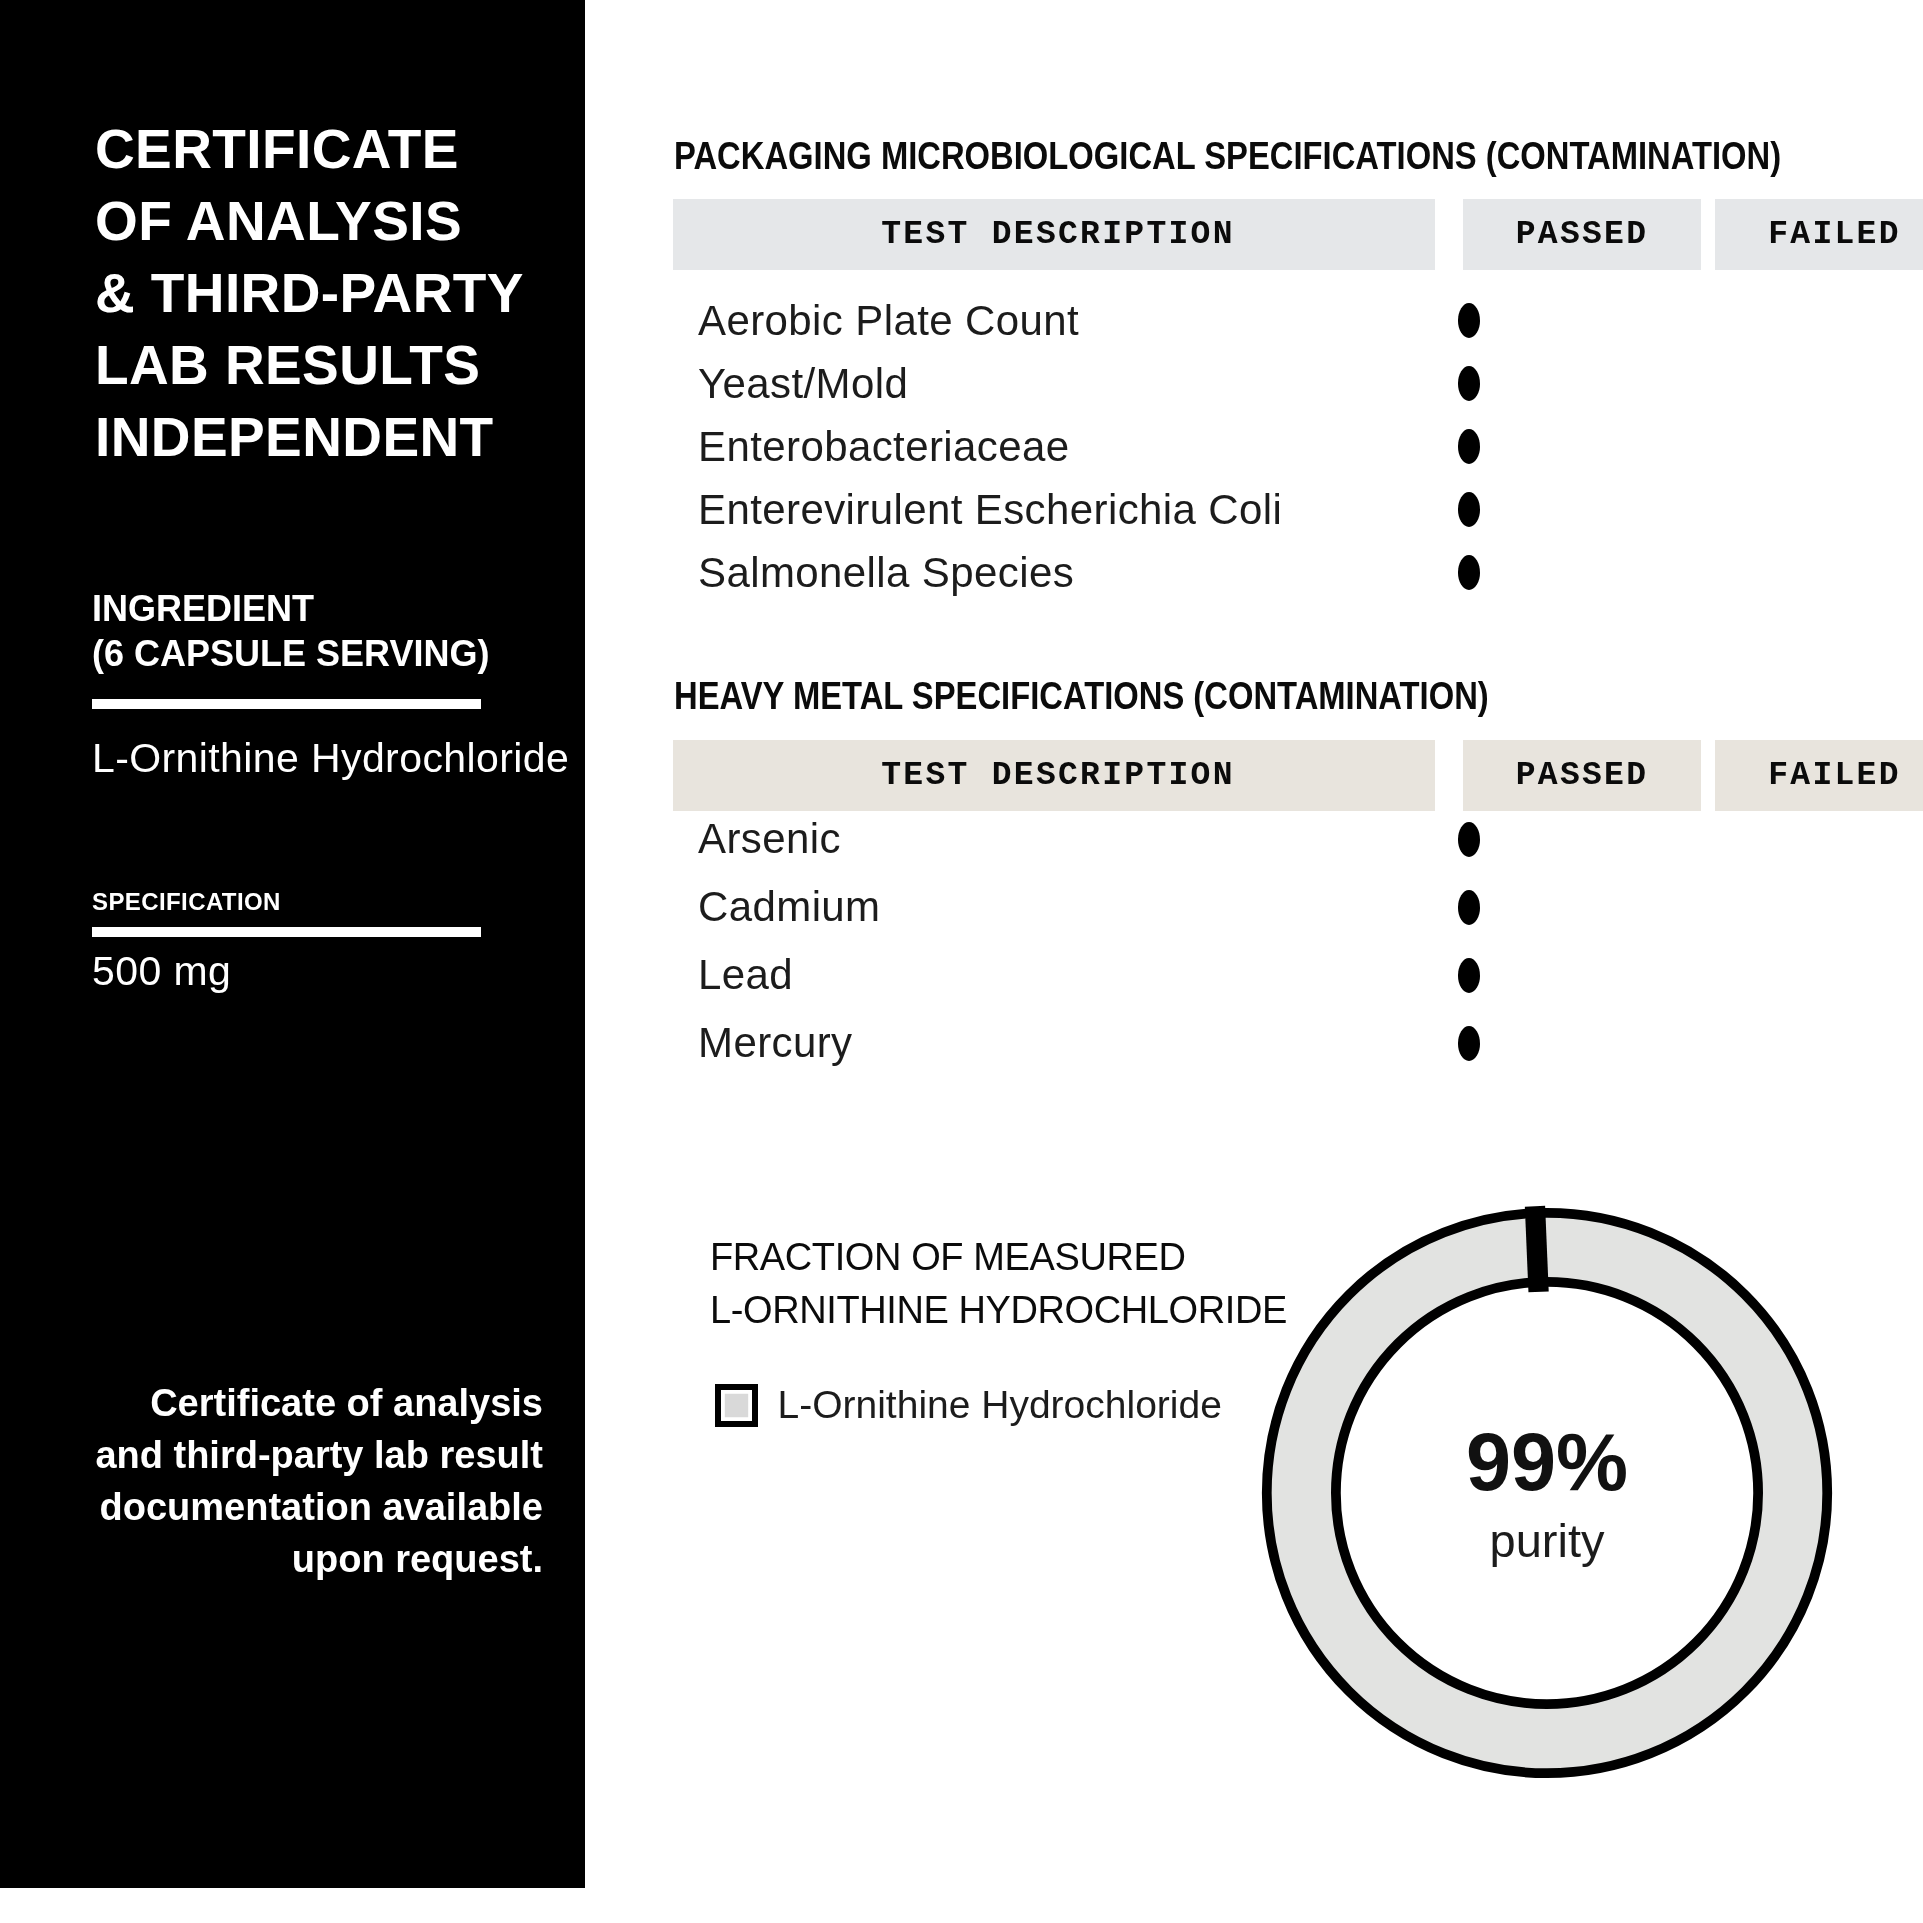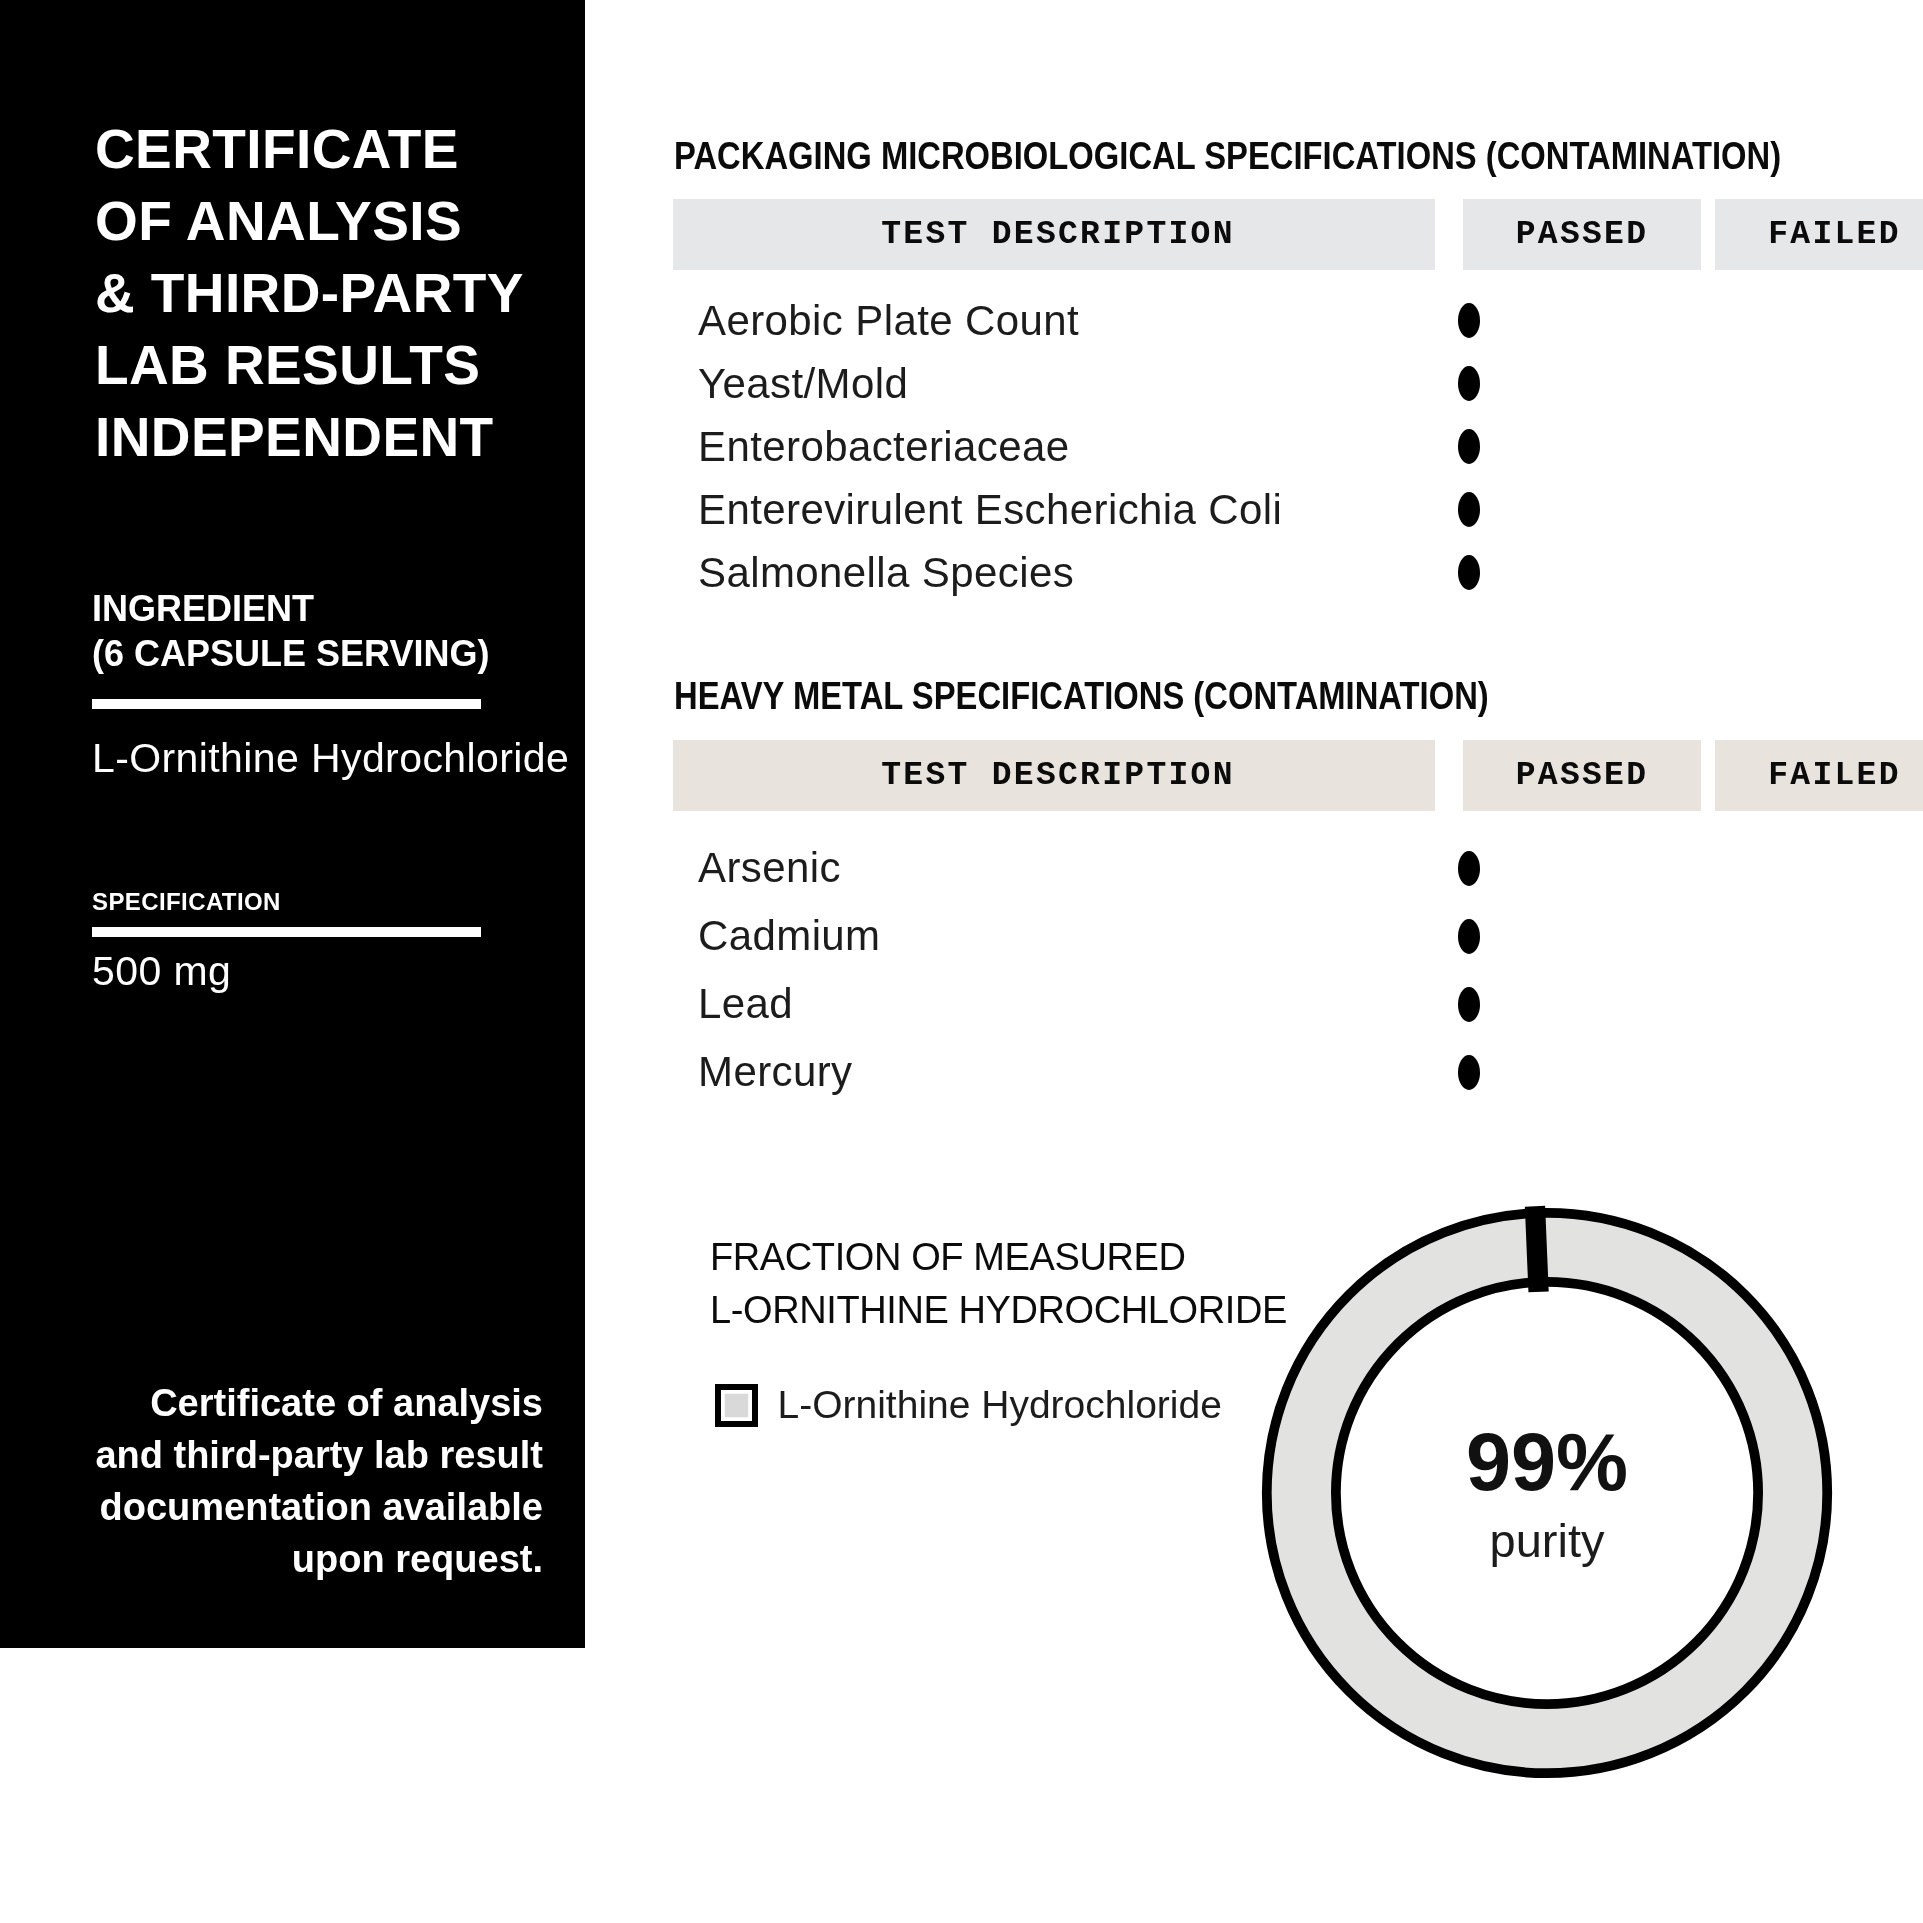--- a/index.html
+++ b/index.html
@@ -5,21 +5,21 @@
   html,body { margin:0; padding:0; }
   body {
     width:1924px; height:1924px; position:relative;
     background:#ffffff; overflow:hidden;
     font-family:"Liberation Sans","DejaVu Sans",sans-serif;
     color:#0b0b0b;
   }
   .abs { position:absolute; }
 
   
-  .sidebar { left:0; top:0; width:585px; height:1648px; background:#000; }
+  .sidebar { left:0; top:0; width:585px; height:1888px; background:#000; }
   .title-block { left:95px; top:113px; }
   .title-line { font-size:55px; font-weight:700; color:#fff; line-height:72px; letter-spacing:0.4px; }
 
   .side-h { color:#fff; font-weight:700; }
   .ingredient-head { left:92px; top:586px; font-size:36px; line-height:45px; }
   .divider-bar { left:92px; width:389px; height:9.8px; background:#fff; }
   .bar1 { top:699px; }
   .bar2 { top:927px; }
   .side-value { left:92px; color:#fff; font-size:41px; font-weight:300; letter-spacing:0.4px; }
   .ing-value { top:735px; }
@@ -42,21 +42,21 @@
   .c1 { width:754px;padding-left:8px; }
   .c2 { width:238px; margin-left:28px; }
   .c3 { width:240px; margin-left:13.5px; }
   .micro-head > div { background:#e5e7e9; }
   .heavy-head > div { background:#e8e4dd; }
   .thead-micro { left:673px; top:199px; }
   .thead-heavy { left:673px; top:740px; }
 
   .rows { left:673px; }
   .rows-micro { top:289px; }
-  .rows-heavy { top:834px; }
+  .rows-heavy { top:805px; }
   .trow { display:flex; align-items:center; height:63px; }
   .rows-heavy .trow { height:68px; }
   .cell-test {
     width:664px; box-sizing:border-box; padding-left:25px;
     font-size:42px; font-weight:300; color:#1c1c1c; letter-spacing:0.4px;
   }
   .cell-p { width:238px; margin-left:12.8px; display:flex; justify-content:center; }
   .cell-f { width:240px; margin-left:13.5px; display:flex; justify-content:center; }
   .dot { width:22px; height:35px; background:#000; border-radius:50%; }
 

